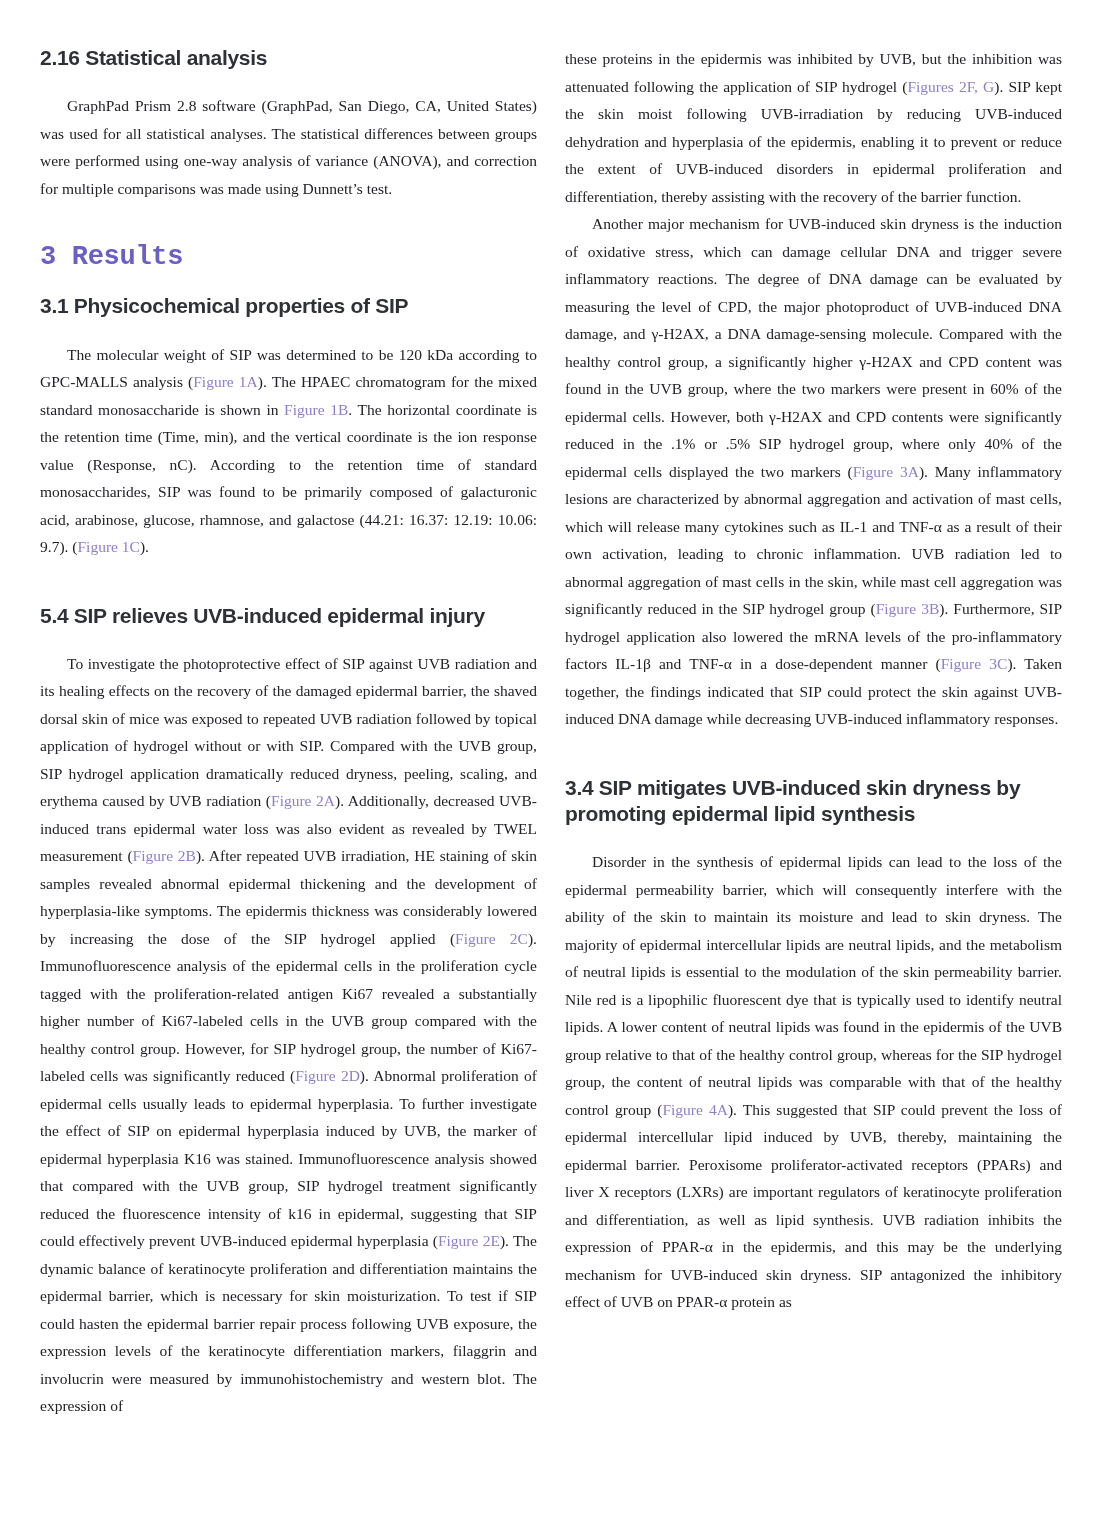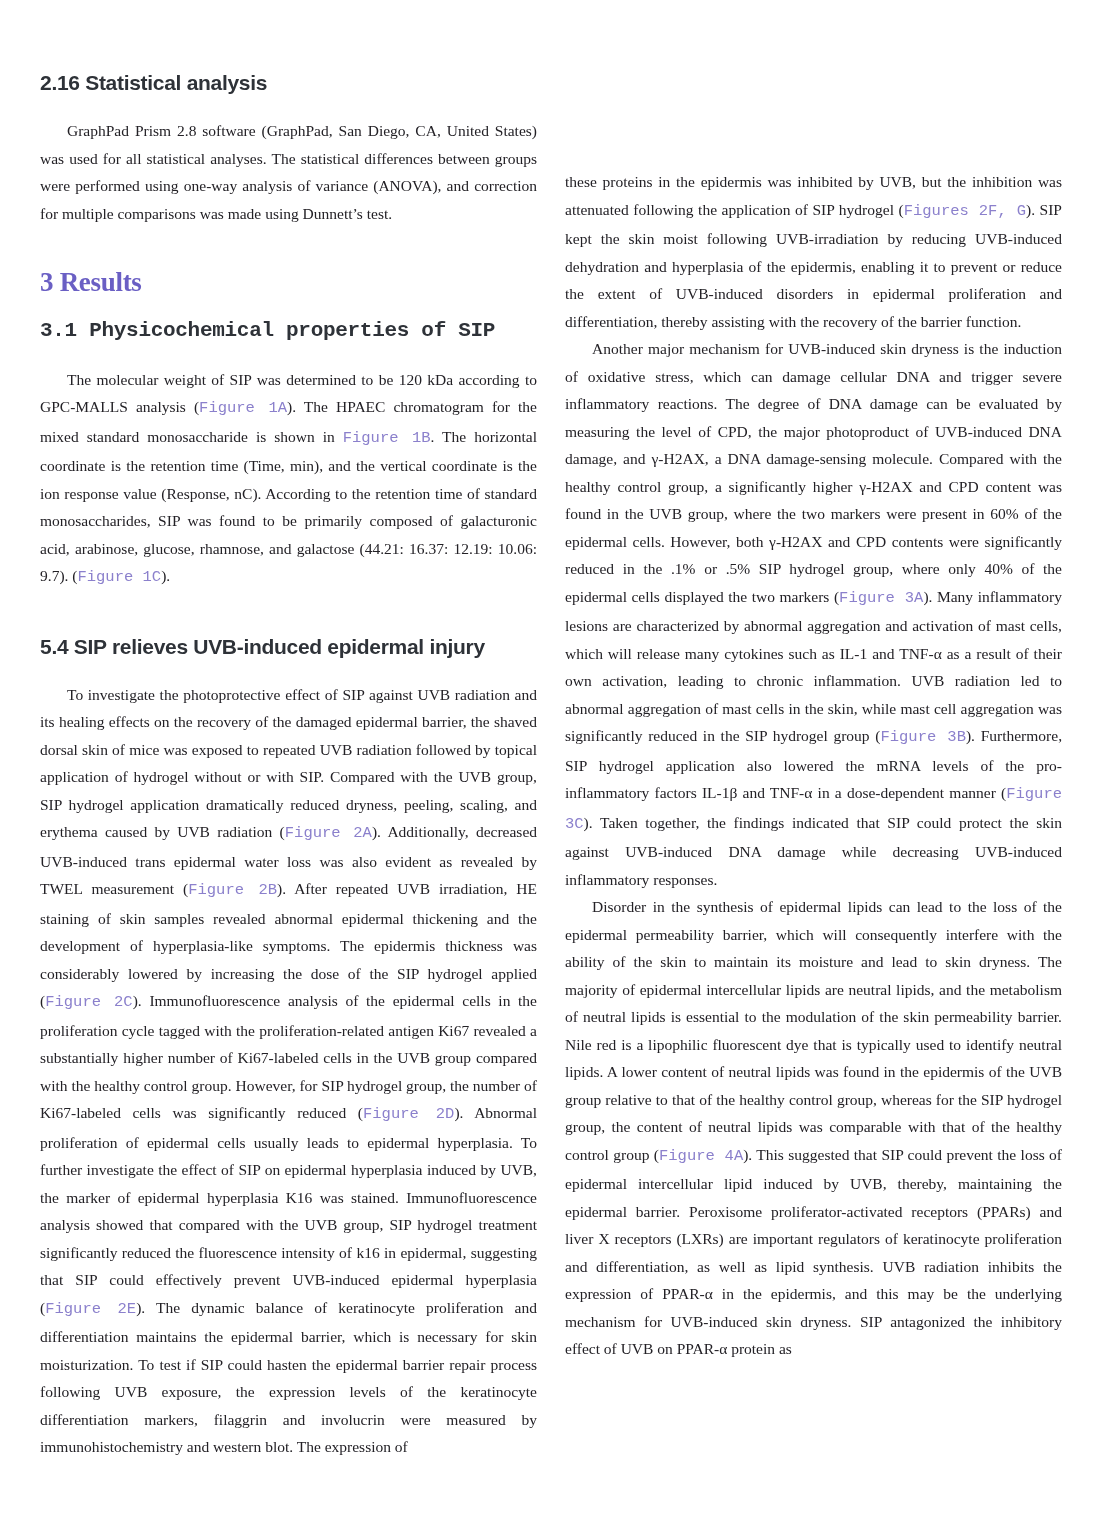--- a/index.html
+++ b/index.html
@@ -12,74 +12,73 @@
     width: 1100px;
     height: 1514px;
     box-sizing: border-box;
     padding: 45px 38px 28px 40px;
     background: var(--page-bg, #ffffff);
     overflow: hidden;
     display: flex;
     gap: 28px;
     font-family: "Liberation Serif", serif;
     color: var(--body-text, #232126);
-    align-items: center;
   }
   .column {
     width: calc((100% - 28px) / 2);
     box-sizing: border-box;
   }
   .column > :first-child { margin-top: 0; }
 
   h1.h1 {
-    font-family: Liberation Serif, serif;
+    font-family: Liberation Mono, monospace;
     font-weight: bold;
     font-size: 27px;
     letter-spacing: -0.3px;
     color: var(--accent-heading, #6a5fc4);
     margin: 40px 0 20px 0;
     line-height: 1.15;
   }
   h2.h2 {
     font-family: "Liberation Sans", sans-serif;
     font-weight: bold;
     font-size: 21px;
     letter-spacing: -0.3px;
     color: var(--heading, #2e3238);
     margin: 42px 0 21px 0;
     line-height: 1.25;
   }
-  h1.h1 + h2.h2 { margin-top: 20px; font-family: Liberation Mono, monospace; }
+  h1.h1 + h2.h2 { margin-top: 20px; }
 
   p.body {
     font-size: 15.5px;
     line-height: 27.5px;
     text-align: justify;
     margin: 0;
   }
   p.body.indent { text-indent: 27px; }
 
   a.fig-link {
     color: var(--link, #8b80cc);
     text-decoration: none;
     cursor: pointer;
-    font-family: Liberation Mono, monospace;
   }
 </style>
 </head>
 <body>
 
 <div class="page">
   <div class="column">
       <h2 class="h2">2.16 Statistical analysis</h2>
       <p class="body indent"><span class="txt">GraphPad Prism 2.8 software (GraphPad, San Diego, CA, United States) was used for all statistical analyses. The statistical differences between groups were performed using one-way analysis of variance (ANOVA), and correction for multiple comparisons was made using Dunnett’s test.</span></p>
       <h1 class="h1">3 Results</h1>
       <h2 class="h2">3.1 Physicochemical properties of SIP</h2>
       <p class="body indent"><span class="txt">The molecular weight of SIP was determined to be 120 kDa according to GPC-MALLS analysis (</span><a class="fig-link">Figure 1A</a><span class="txt">). The HPAEC chromatogram for the mixed standard monosaccharide is shown in </span><a class="fig-link">Figure 1B</a><span class="txt">. The horizontal coordinate is the retention time (Time, min), and the vertical coordinate is the ion response value (Response, nC). According to the retention time of standard monosaccharides, SIP was found to be primarily composed of galacturonic acid, arabinose, glucose, rhamnose, and galactose (44.21: 16.37: 12.19: 10.06: 9.7). (</span><a class="fig-link">Figure 1C</a><span class="txt">).</span></p>
       <h2 class="h2">5.4 SIP relieves UVB-induced epidermal injury</h2>
       <p class="body indent"><span class="txt">To investigate the photoprotective effect of SIP against UVB radiation and its healing effects on the recovery of the damaged epidermal barrier, the shaved dorsal skin of mice was exposed to repeated UVB radiation followed by topical application of hydrogel without or with SIP. Compared with the UVB group, SIP hydrogel application dramatically reduced dryness, peeling, scaling, and erythema caused by UVB radiation (</span><a class="fig-link">Figure 2A</a><span class="txt">). Additionally, decreased UVB-induced trans epidermal water loss was also evident as revealed by TWEL measurement (</span><a class="fig-link">Figure 2B</a><span class="txt">). After repeated UVB irradiation, HE staining of skin samples revealed abnormal epidermal thickening and the development of hyperplasia-like symptoms. The epidermis thickness was considerably lowered by increasing the dose of the SIP hydrogel applied (</span><a class="fig-link">Figure 2C</a><span class="txt">). Immunofluorescence analysis of the epidermal cells in the proliferation cycle tagged with the proliferation-related antigen Ki67 revealed a substantially higher number of Ki67-labeled cells in the UVB group compared with the healthy control group. However, for SIP hydrogel group, the number of Ki67-labeled cells was significantly reduced (</span><a class="fig-link">Figure 2D</a><span class="txt">). Abnormal proliferation of epidermal cells usually leads to epidermal hyperplasia. To further investigate the effect of SIP on epidermal hyperplasia induced by UVB, the marker of epidermal hyperplasia K16 was stained. Immunofluorescence analysis showed that compared with the UVB group, SIP hydrogel treatment significantly reduced the fluorescence intensity of k16 in epidermal, suggesting that SIP could effectively prevent UVB-induced epidermal hyperplasia (</span><a class="fig-link">Figure 2E</a><span class="txt">). The dynamic balance of keratinocyte proliferation and differentiation maintains the epidermal barrier, which is necessary for skin moisturization. To test if SIP could hasten the epidermal barrier repair process following UVB exposure, the expression levels of the keratinocyte differentiation markers, filaggrin and involucrin were measured by immunohistochemistry and western blot. The expression of</span></p>
     </div>
   <div class="column">
       <p class="body"><span class="txt">these proteins in the epidermis was inhibited by UVB, but the inhibition was attenuated following the application of SIP hydrogel (</span><a class="fig-link">Figures 2F, G</a><span class="txt">). SIP kept the skin moist following UVB-irradiation by reducing UVB-induced dehydration and hyperplasia of the epidermis, enabling it to prevent or reduce the extent of UVB-induced disorders in epidermal proliferation and differentiation, thereby assisting with the recovery of the barrier function.</span></p>
       <p class="body indent"><span class="txt">Another major mechanism for UVB-induced skin dryness is the induction of oxidative stress, which can damage cellular DNA and trigger severe inflammatory reactions. The degree of DNA damage can be evaluated by measuring the level of CPD, the major photoproduct of UVB-induced DNA damage, and γ-H2AX, a DNA damage-sensing molecule. Compared with the healthy control group, a significantly higher γ-H2AX and CPD content was found in the UVB group, where the two markers were present in 60% of the epidermal cells. However, both γ-H2AX and CPD contents were significantly reduced in the .1% or .5% SIP hydrogel group, where only 40% of the epidermal cells displayed the two markers (</span><a class="fig-link">Figure 3A</a><span class="txt">). Many inflammatory lesions are characterized by abnormal aggregation and activation of mast cells, which will release many cytokines such as IL-1 and TNF-α as a result of their own activation, leading to chronic inflammation. UVB radiation led to abnormal aggregation of mast cells in the skin, while mast cell aggregation was significantly reduced in the SIP hydrogel group (</span><a class="fig-link">Figure 3B</a><span class="txt">). Furthermore, SIP hydrogel application also lowered the mRNA levels of the pro-inflammatory factors IL-1β and TNF-α in a dose-dependent manner (</span><a class="fig-link">Figure 3C</a><span class="txt">). Taken together, the findings indicated that SIP could protect the skin against UVB-induced DNA damage while decreasing UVB-induced inflammatory responses.</span></p>
+      <h2 class="h2">3.4 SIP mitigates UVB-induced skin dryness by promoting epidermal lipid synthesis</h2>
       <p class="body indent"><span class="txt">Disorder in the synthesis of epidermal lipids can lead to the loss of the epidermal permeability barrier, which will consequently interfere with the ability of the skin to maintain its moisture and lead to skin dryness. The majority of epidermal intercellular lipids are neutral lipids, and the metabolism of neutral lipids is essential to the modulation of the skin permeability barrier. Nile red is a lipophilic fluorescent dye that is typically used to identify neutral lipids. A lower content of neutral lipids was found in the epidermis of the UVB group relative to that of the healthy control group, whereas for the SIP hydrogel group, the content of neutral lipids was comparable with that of the healthy control group (</span><a class="fig-link">Figure 4A</a><span class="txt">). This suggested that SIP could prevent the loss of epidermal intercellular lipid induced by UVB, thereby, maintaining the epidermal barrier. Peroxisome proliferator-activated receptors (PPARs) and liver X receptors (LXRs) are important regulators of keratinocyte proliferation and differentiation, as well as lipid synthesis. UVB radiation inhibits the expression of PPAR-α in the epidermis, and this may be the underlying mechanism for UVB-induced skin dryness. SIP antagonized the inhibitory effect of UVB on PPAR-α protein as</span></p>
     </div>
 </div>
 
 </body></html>

